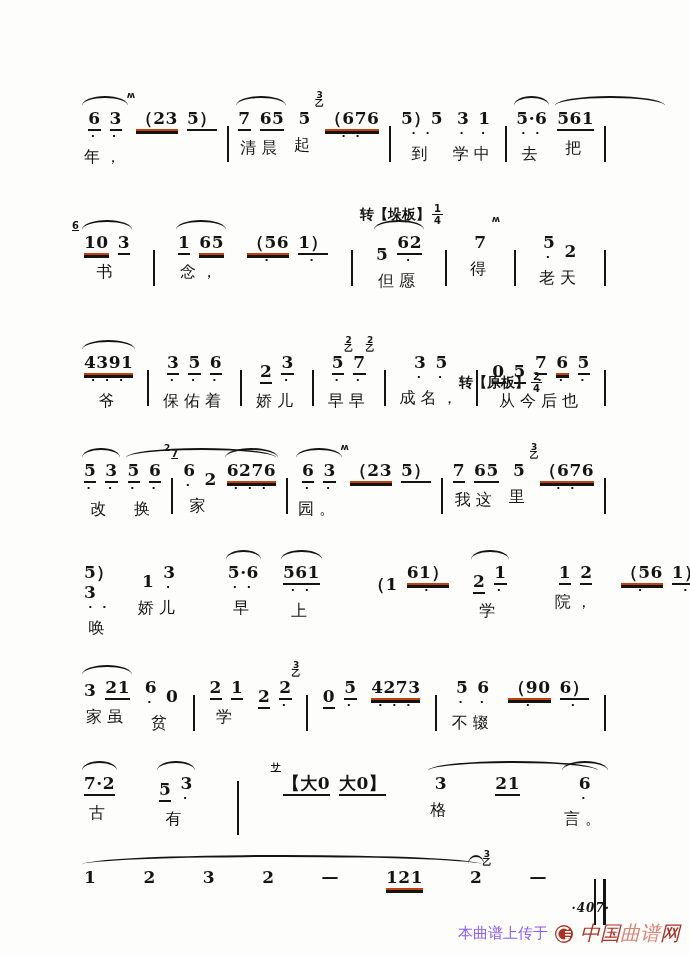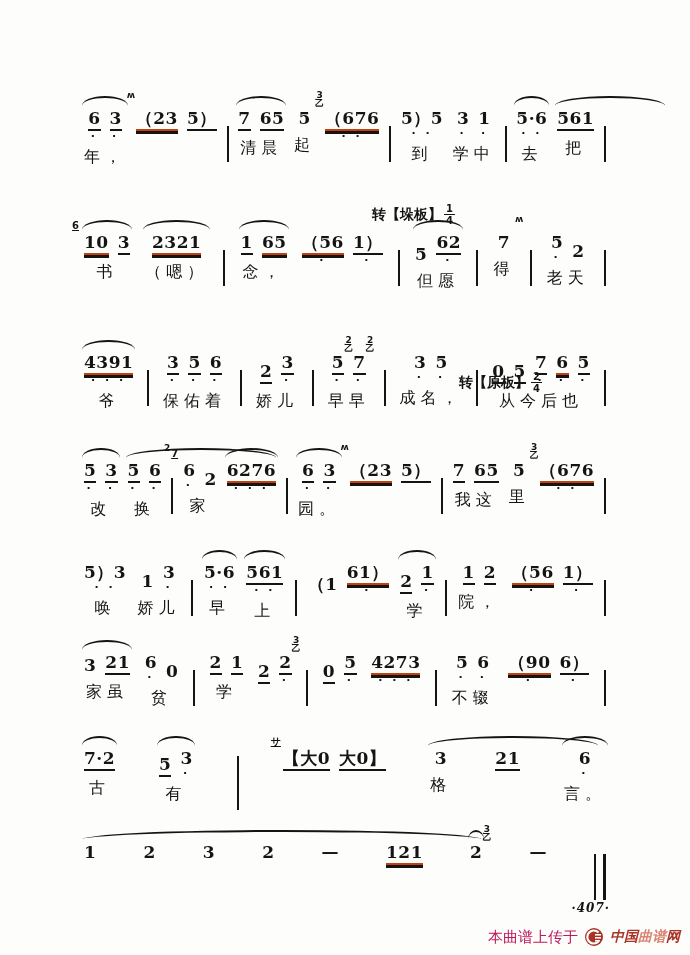--- a/index.html
+++ b/index.html
@@ -10,21 +10,21 @@
   }
   .score{position:absolute;left:84px;top:92px;width:522px;}
   .line{
     position:relative;display:flex;justify-content:space-between;
     align-items:flex-start;padding-top:16px;
   }
   .line:nth-child(1){margin-bottom:46px;}
   .line:nth-child(2){margin-bottom:42px;}
   .line:nth-child(3){margin-bottom:30px;}
   .line:nth-child(4){margin-bottom:24px;}
-  .line:nth-child(5){margin-bottom:12px;}
+  .line:nth-child(5){margin-bottom:20px;gap:24px;}
   .line:nth-child(6){margin-bottom:18px;}
   .line:nth-child(7){margin-bottom:16px;}
   .tok{position:relative;display:flex;flex-direction:column;align-items:center;}
   .nrow{display:flex;gap:9px;align-items:flex-end;}
   .seg{position:relative;display:flex;flex-direction:column;align-items:center;}
   .txt{
     font-weight:700;font-size:17px;line-height:20px;letter-spacing:0.5px;
     font-family:"DejaVu Serif","Liberation Serif",serif;
   }
   .u1 .txt{border-bottom:2px solid #141414;padding-bottom:1px;}
@@ -62,22 +62,22 @@
   .fd{display:block;font-size:10px;line-height:11px;font-weight:700;}
   .pageno{
     position:absolute;right:80px;bottom:40px;
     font-family:"DejaVu Serif","Liberation Serif",serif;
     font-style:italic;font-weight:700;font-size:12px;letter-spacing:1px;
   }
   .watermark{
     position:absolute;right:10px;bottom:8px;display:flex;align-items:center;gap:6px;
     font-size:15px;
   }
-  .wm-prefix{color:#be185d;}
-  .wm-site{font-weight:700;font-size:14px;font-style:italic;}
+  .wm-prefix{color:#8b5cf6;}
+  .wm-site{font-weight:400;font-size:20px;font-style:italic;}
   .wm-bold{color:#a93226;}
   .wm-light{color:#d98474;}
   .wm-logo{display:inline-flex;width:20px;height:20px;}
 </style>
 </head>
 <body>
 
 <div class="page">
 
   <div class="score">
@@ -179,48 +179,39 @@
           <div class="nrow">
             <span class="seg u1">
               <span class="txt">561</span>
             </span>
           </div>
           <div class="ly">把</div>
         </div>
         <div class="bar"></div>
       </div>
       <div class="line">
-        <div class="hdr" style="left: 288px;">
+        <div class="hdr" style="left: 276px;">
           <span>转【垛板】</span>
           <span class="frac">
             <span class="fn">1</span>
             <span class="fd">4</span>
           </span>
         </div>
         <div class="tok">
           <div class="arc"></div>
           <span class="pre">6</span>
           <div class="nrow">
             <span class="seg u2">
               <span class="txt">10</span>
             </span>
             <span class="seg u1">
               <span class="txt">3</span>
             </span>
           </div>
           <div class="ly">书</div>
-        </div>
-        <div class="tok">
-          <div class="arc"></div>
-          <div class="nrow">
-            <span class="seg u2">
-              <span class="txt">2321</span>
-            </span>
-          </div>
-          <div class="ly">（嗯）</div>
         </div>
         <div class="bar"></div>
         <div class="tok">
           <div class="arc"></div>
           <div class="nrow">
             <span class="seg u1">
               <span class="txt">1</span>
             </span>
             <span class="seg u2">
               <span class="txt">65</span>

